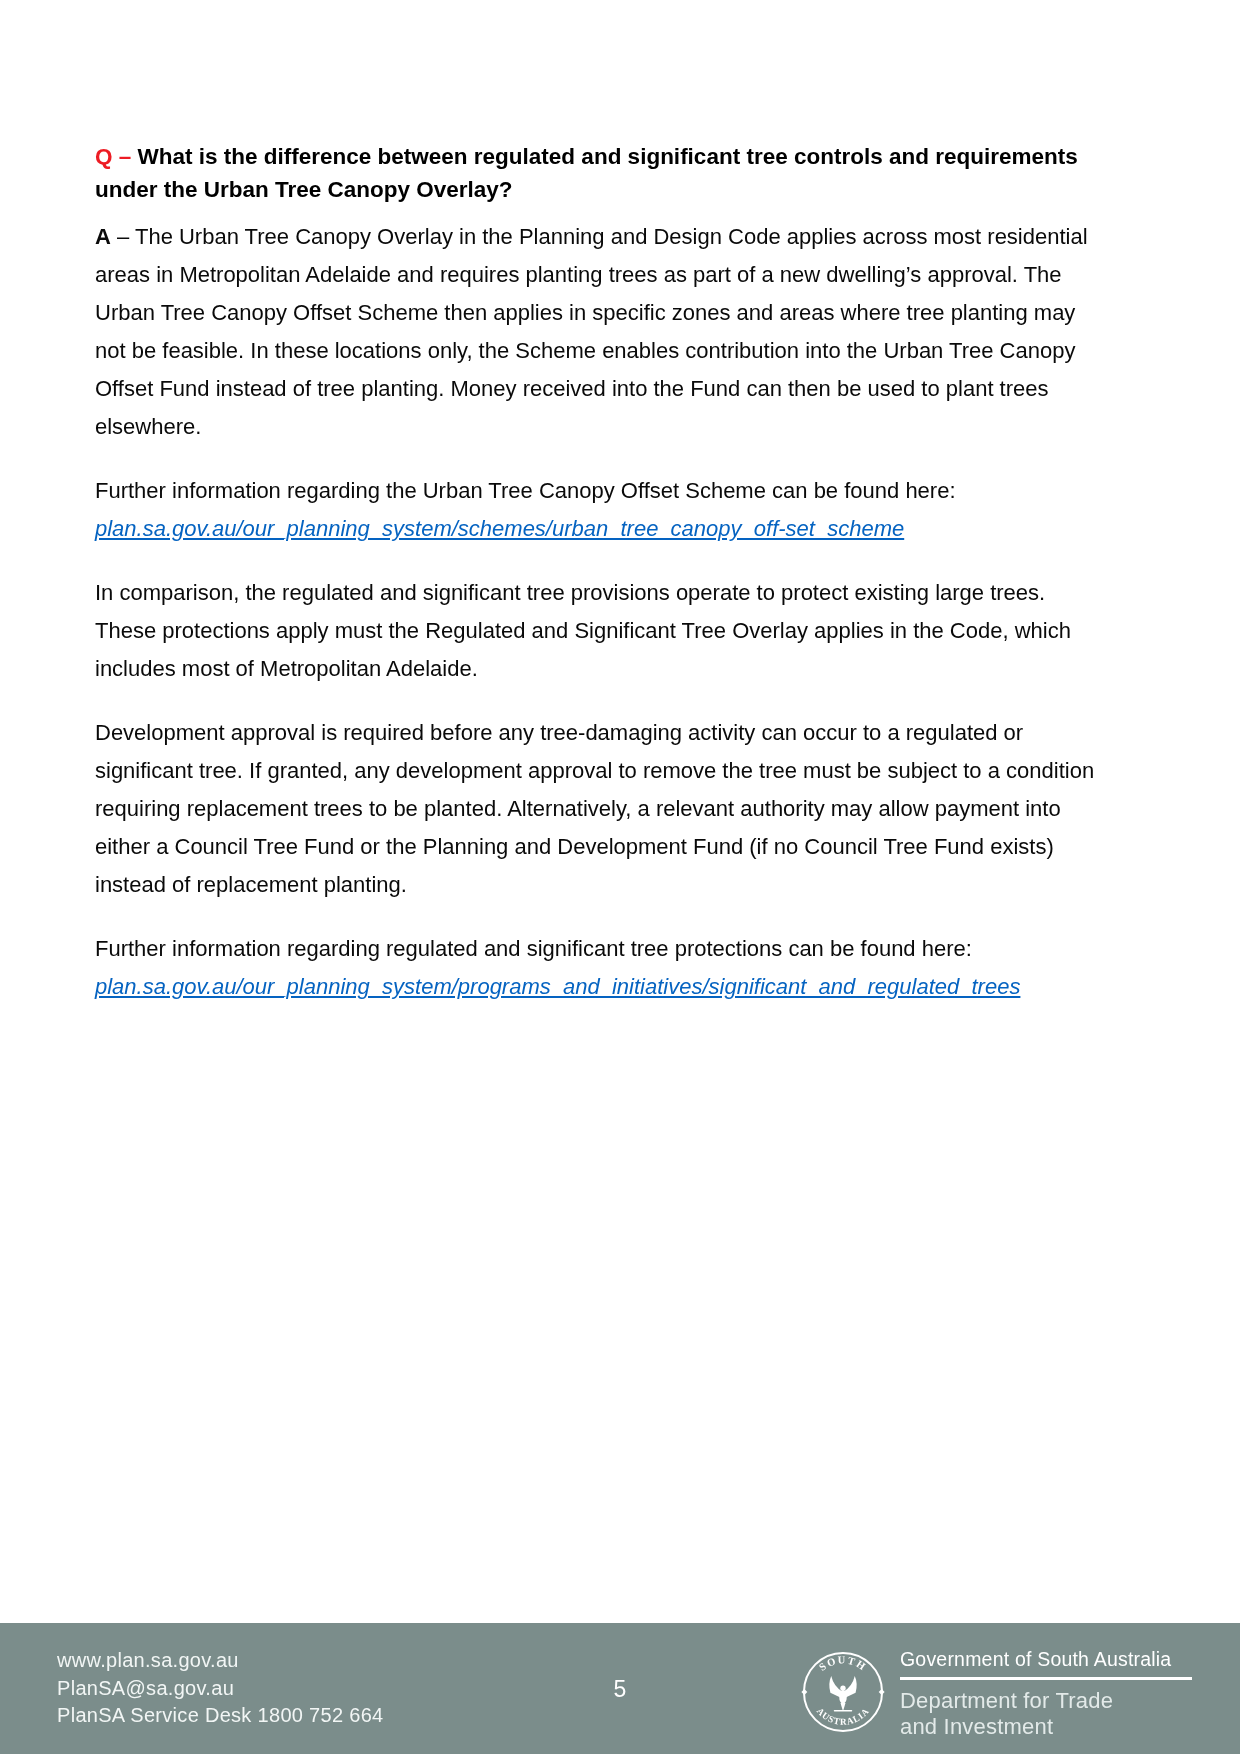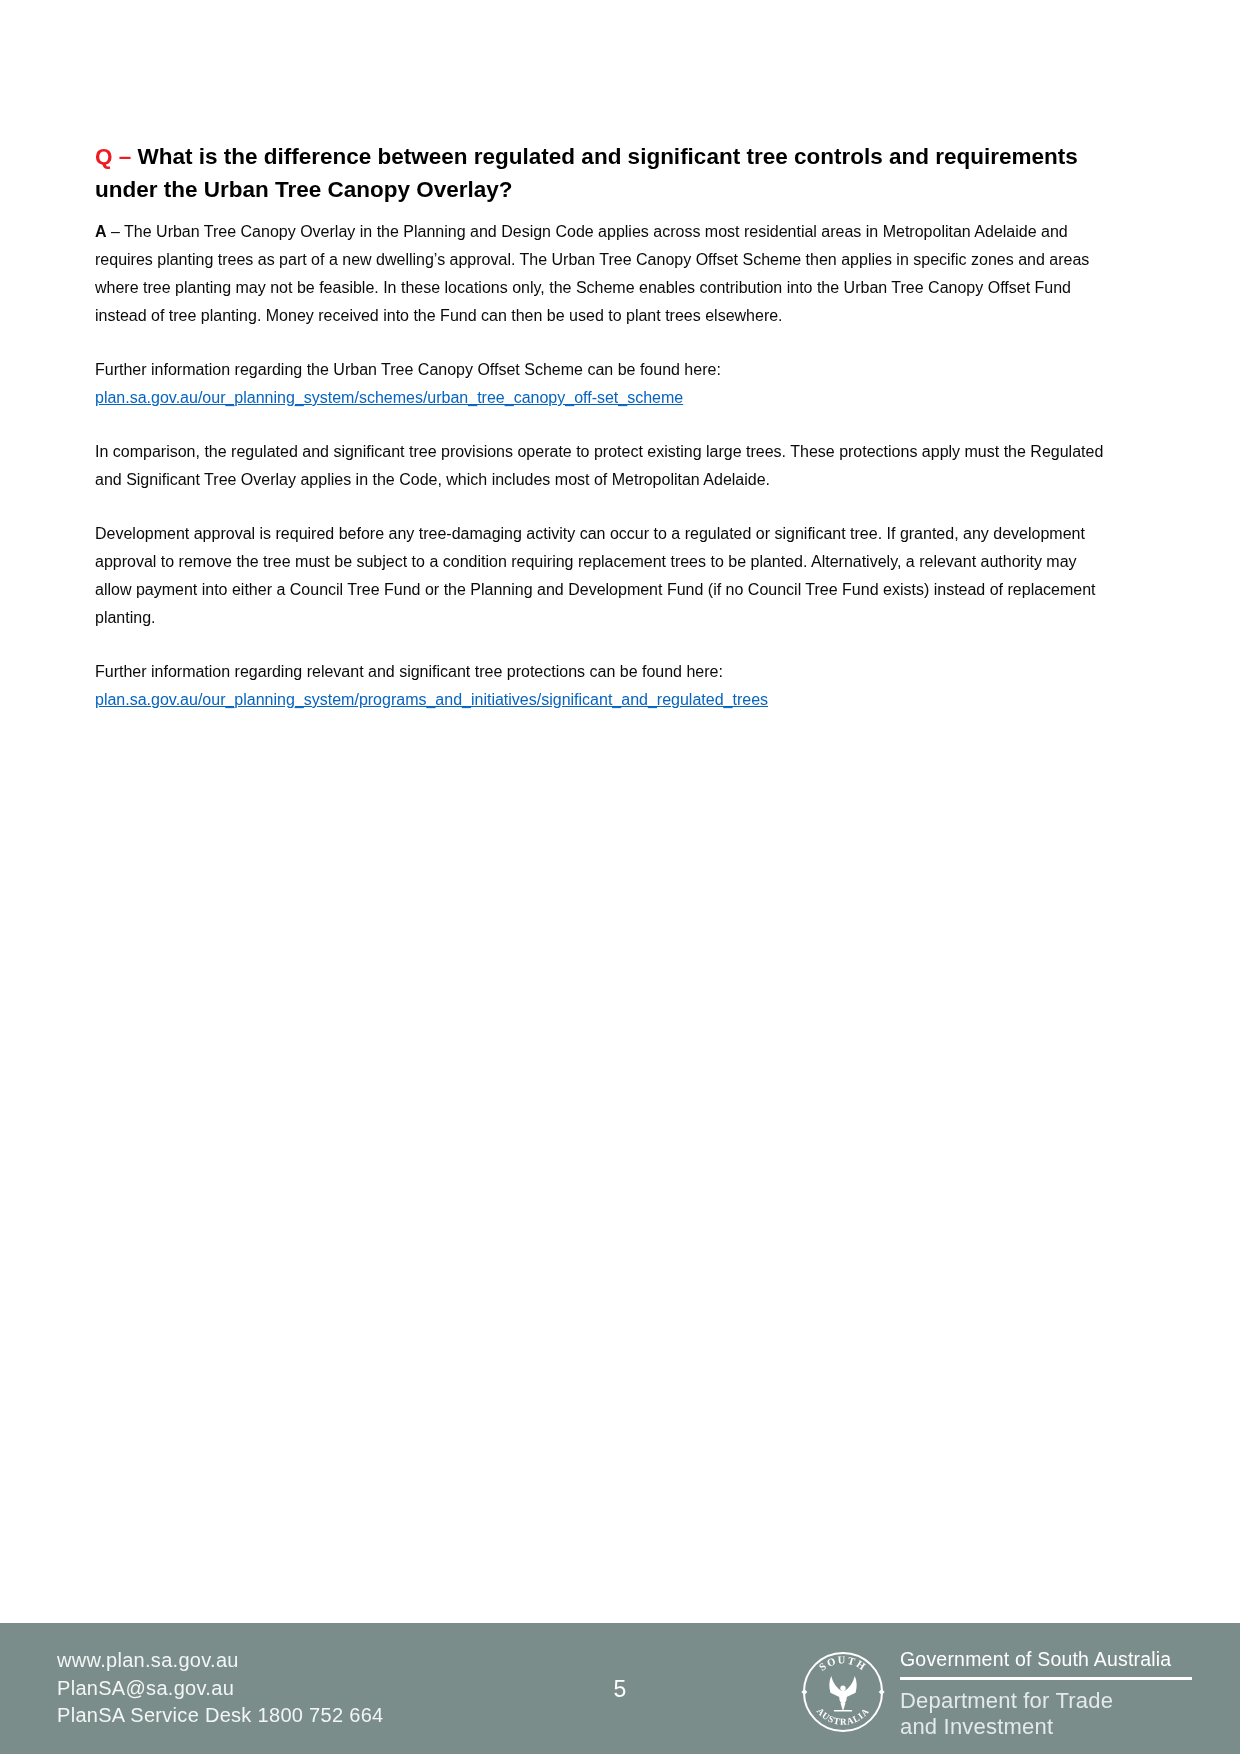--- a/index.html
+++ b/index.html
@@ -18,30 +18,31 @@
   }
   .q-heading{
     font-size:22.5px;
     font-weight:bold;
     line-height:33px;
     margin:0 0 12px 0;
     color:#000000;
   }
   .q-prefix{color:#ed1c24;}
   .content p{
-    font-size:16px;
-    line-height:28px;
+    font-size:22px;
+    line-height:38px;
     margin:0 0 26px 0;
   }
   .a-prefix{font-weight:bold;}
   .doc-link{
     color:#0563c1;
     text-decoration:underline;
     cursor:pointer;
     word-break:break-all;
+    font-style:italic;
   }
   .footer{
     position:absolute;
     left:0;top:1623px;
     width:1240px;height:151px;
     background:#7b8d8b;
     color:#ffffff;
   }
   .footer-contacts{
     position:absolute;
@@ -106,21 +107,21 @@
 
     <p><span class="a-prefix">A</span><span> – The Urban Tree Canopy Overlay in the Planning and Design Code applies across most residential areas in Metropolitan Adelaide and requires planting trees as part of a new dwelling’s approval. The Urban Tree Canopy Offset Scheme then applies in specific zones and areas where tree planting may not be feasible. In these locations only, the Scheme enables contribution into the Urban Tree Canopy Offset Fund instead of tree planting. Money received into the Fund can then be used to plant trees elsewhere.</span></p>
 
     <p><span>Further information regarding the Urban Tree Canopy Offset Scheme can be found here:</span><br>
       <a class="doc-link">plan.sa.gov.au/our_planning_system/schemes/urban_tree_canopy_off-set_scheme</a></p>
 
     <p>In comparison, the regulated and significant tree provisions operate to protect existing large trees. These protections apply must the Regulated and Significant Tree Overlay applies in the Code, which includes most of Metropolitan Adelaide.</p>
 
     <p>Development approval is required before any tree-damaging activity can occur to a regulated or significant tree. If granted, any development approval to remove the tree must be subject to a condition requiring replacement trees to be planted. Alternatively, a relevant authority may allow payment into either a Council Tree Fund or the Planning and Development Fund (if no Council Tree Fund exists) instead of replacement planting.</p>
 
-    <p><span>Further information regarding relevant and significant tree protections can be found here:</span><br>
+    <p><span>Further information regarding regulated and significant tree protections can be found here:</span><br>
       <a class="doc-link">plan.sa.gov.au/our_planning_system/programs_and_initiatives/significant_and_regulated_trees</a></p>
 
   </div>
 
   <div class="footer">
 
     <div class="footer-contacts">
       <div>www.plan.sa.gov.au</div>
       <div>PlanSA@sa.gov.au</div>
       <div>PlanSA Service Desk 1800 752 664</div>

